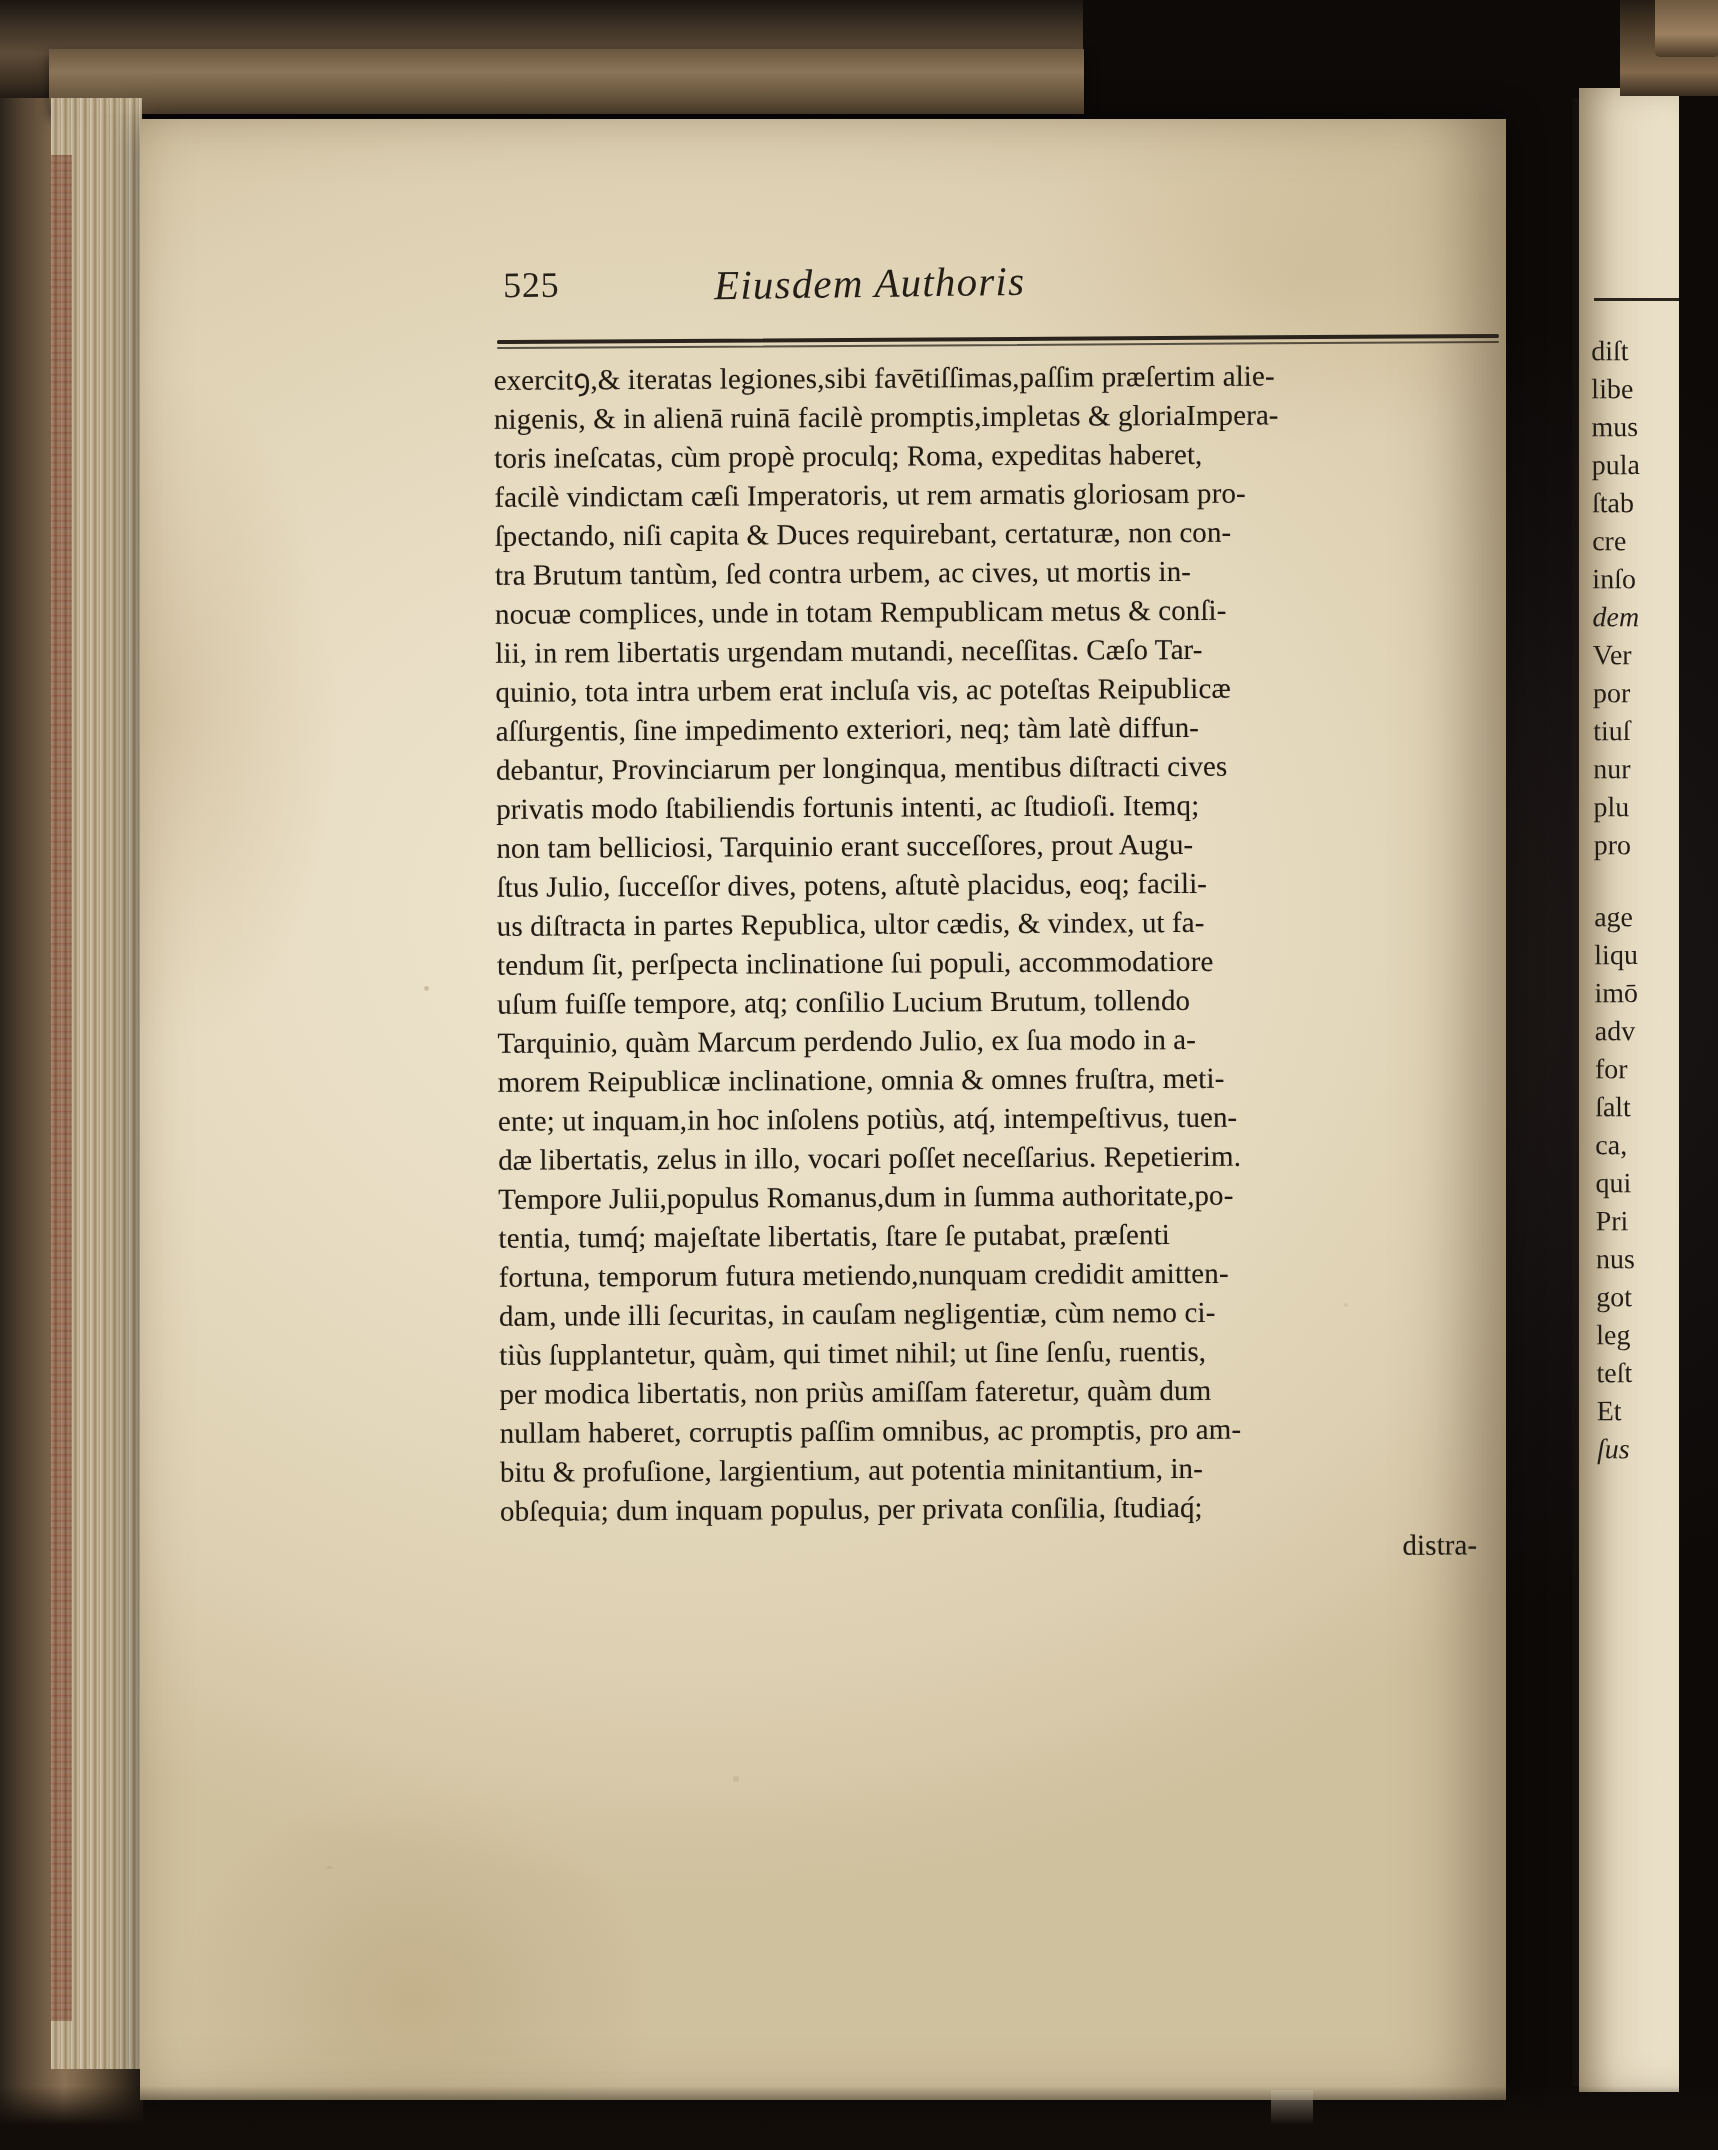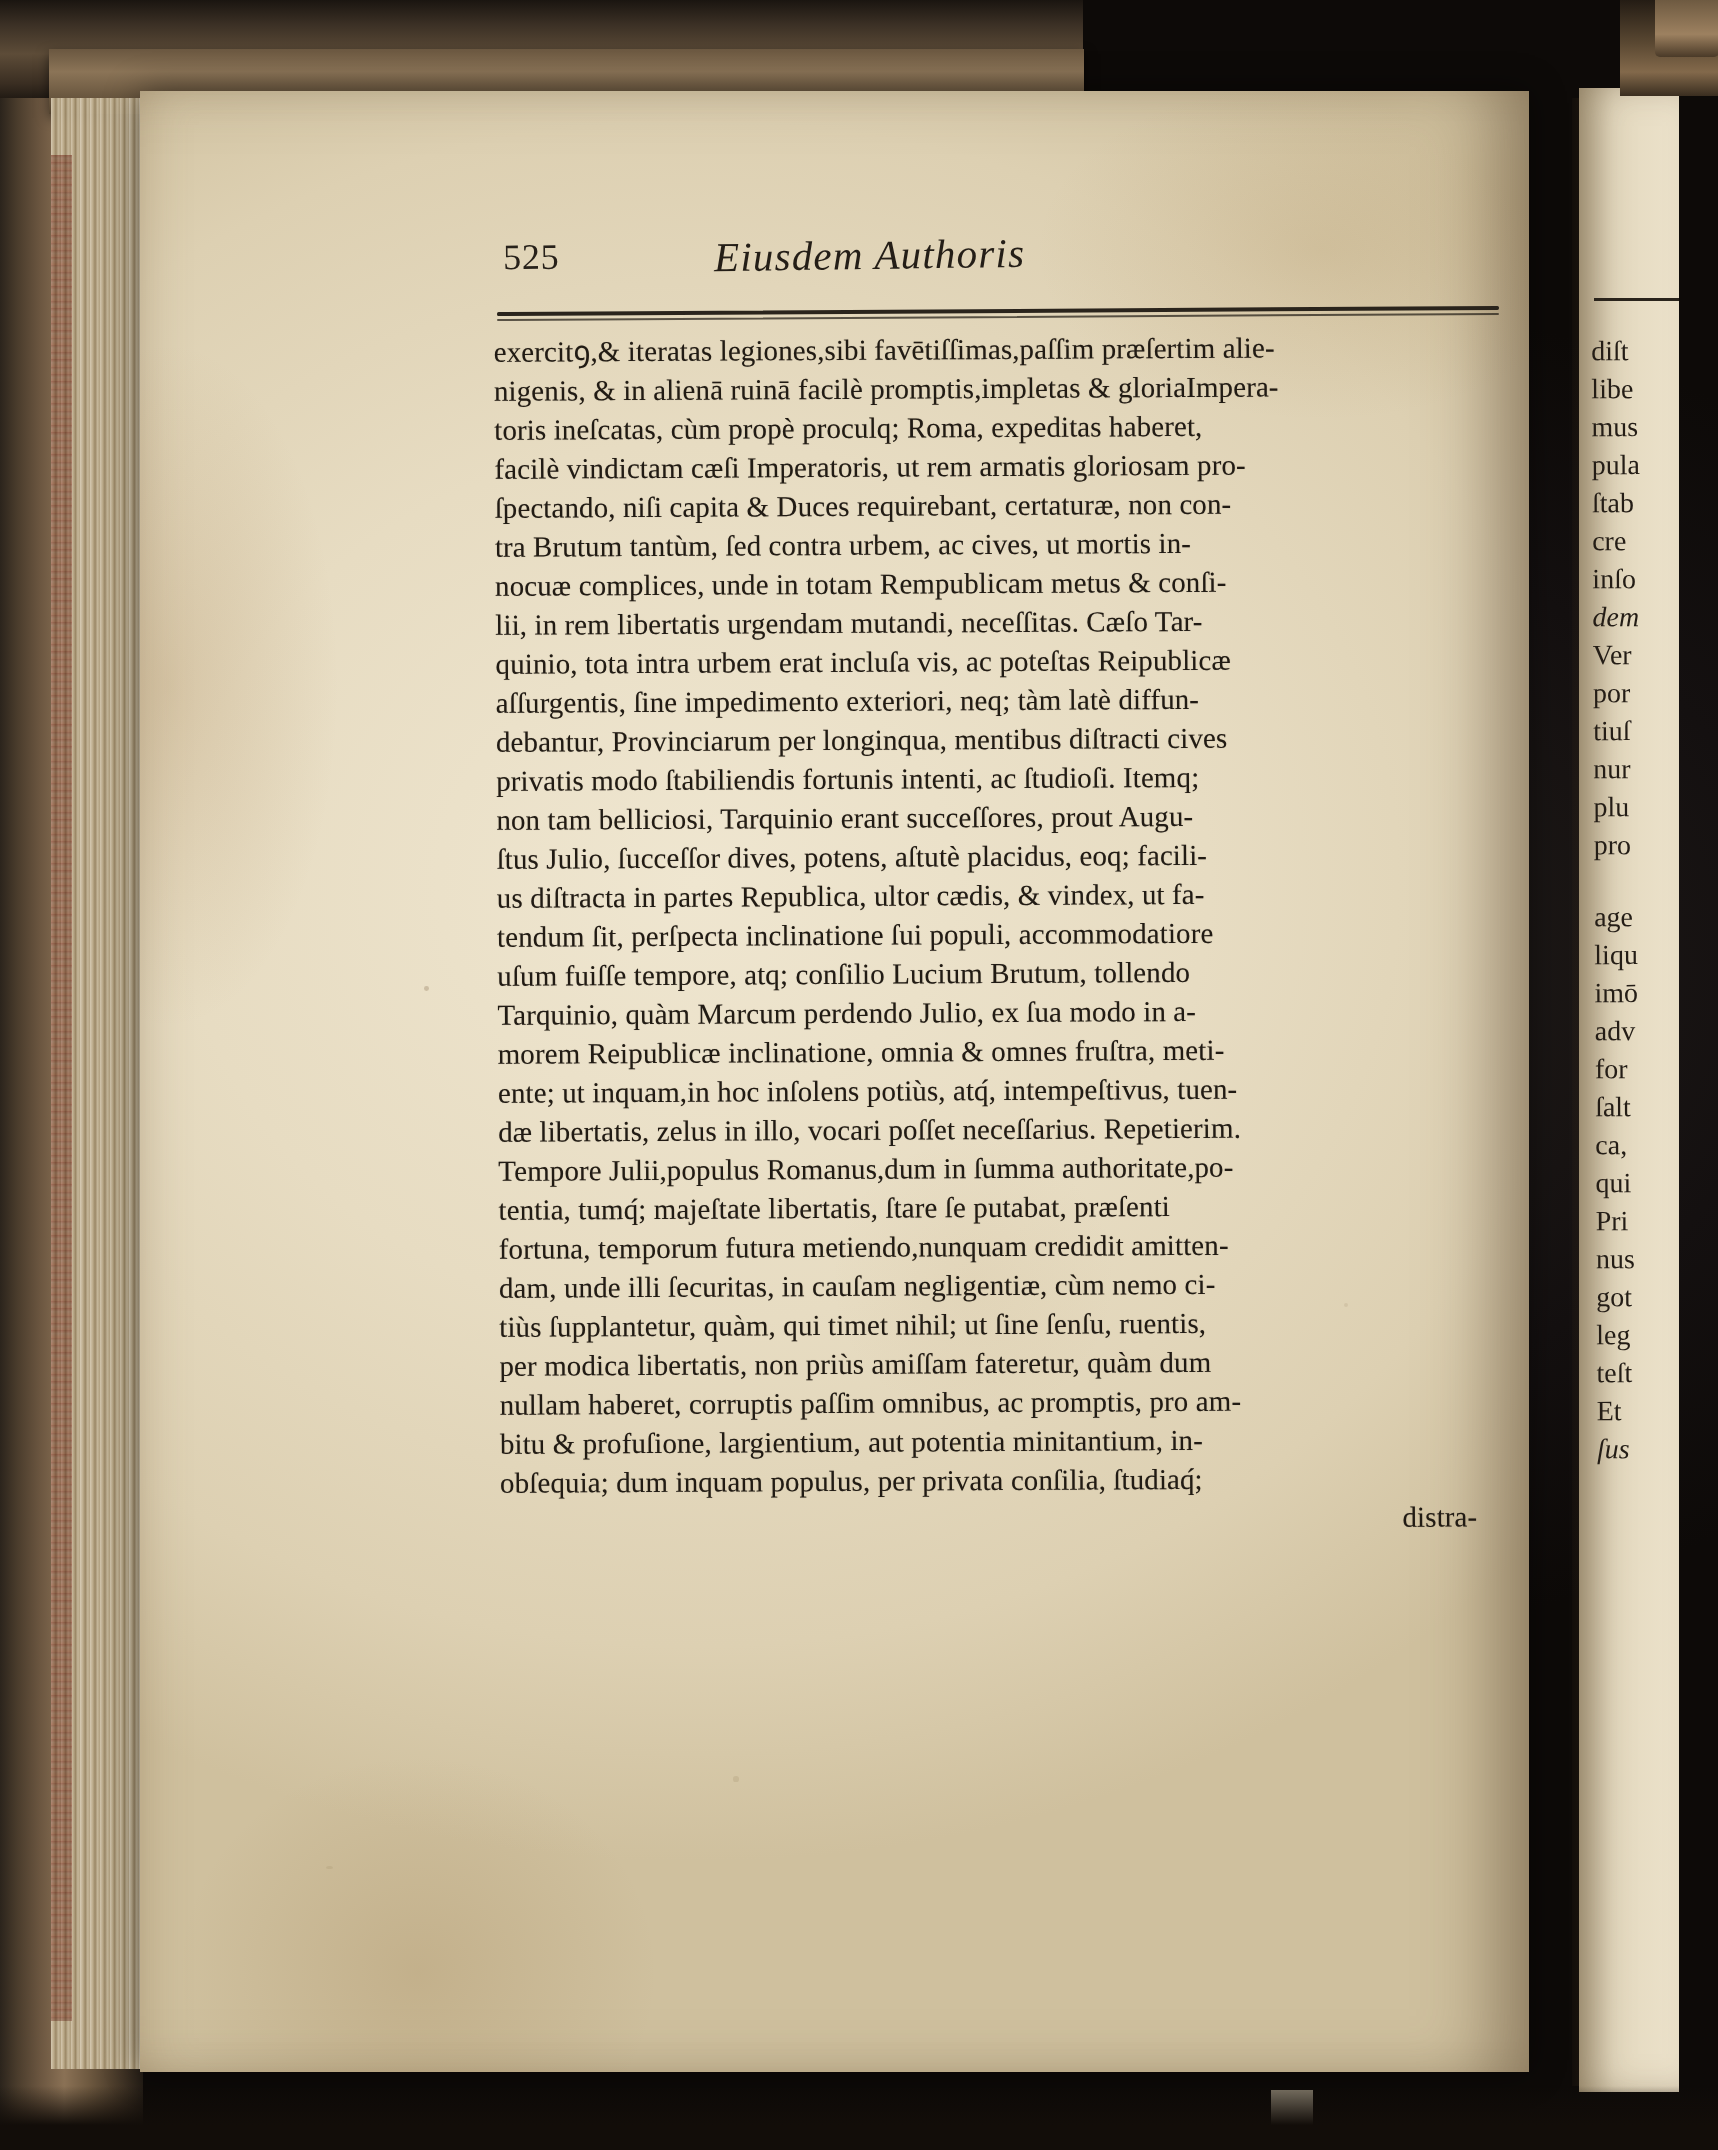--- a/index.html
+++ b/index.html
@@ -69,28 +69,27 @@
     left: 51px; top: 155px;
     width: 21px; height: 1866px;
     background: repeating-linear-gradient(to bottom,
       rgba(150,55,40,.55) 0px, rgba(120,40,30,.35) 3.3px, rgba(170,80,60,.5) 7.3px);
     mix-blend-mode: multiply;
   }
 
   
   .page-left {
     position: absolute;
-    left: 140px; top: 91px;
+    left: 140px; top: 119px;
     width: 1366px; height: 1981px;
     background:
       radial-gradient(ellipse 1141px 978px at 40% 40%, #efe6d0 0%, #e7dcc2 45%, #ddd0b2 78%, #cfc09e 100%);
     box-shadow: inset -57px 0 73px -24.4px rgba(90,70,45,.55),
                 inset 24.4px 0 49px -24.4px rgba(120,95,60,.35),
                 0 0 33px rgba(0,0,0,.45);
-    padding-left: 23px;
   }
   .page-left .stain1 {
     position: absolute; left: 0; top: 0; width: 100%; height: 100%;
     background:
       radial-gradient(ellipse 244px 489px at 2% 30%, rgba(150,110,60,.20), rgba(0,0,0,0) 70%),
       radial-gradient(ellipse 407px 244px at 85% 8%, rgba(160,125,70,.16), rgba(0,0,0,0) 70%),
       radial-gradient(ellipse 342px 310px at 20% 95%, rgba(140,105,55,.18), rgba(0,0,0,0) 70%),
       radial-gradient(ellipse 204px 204px at 60% 60%, rgba(170,140,90,.08), rgba(0,0,0,0) 70%);
     pointer-events: none;
   }

